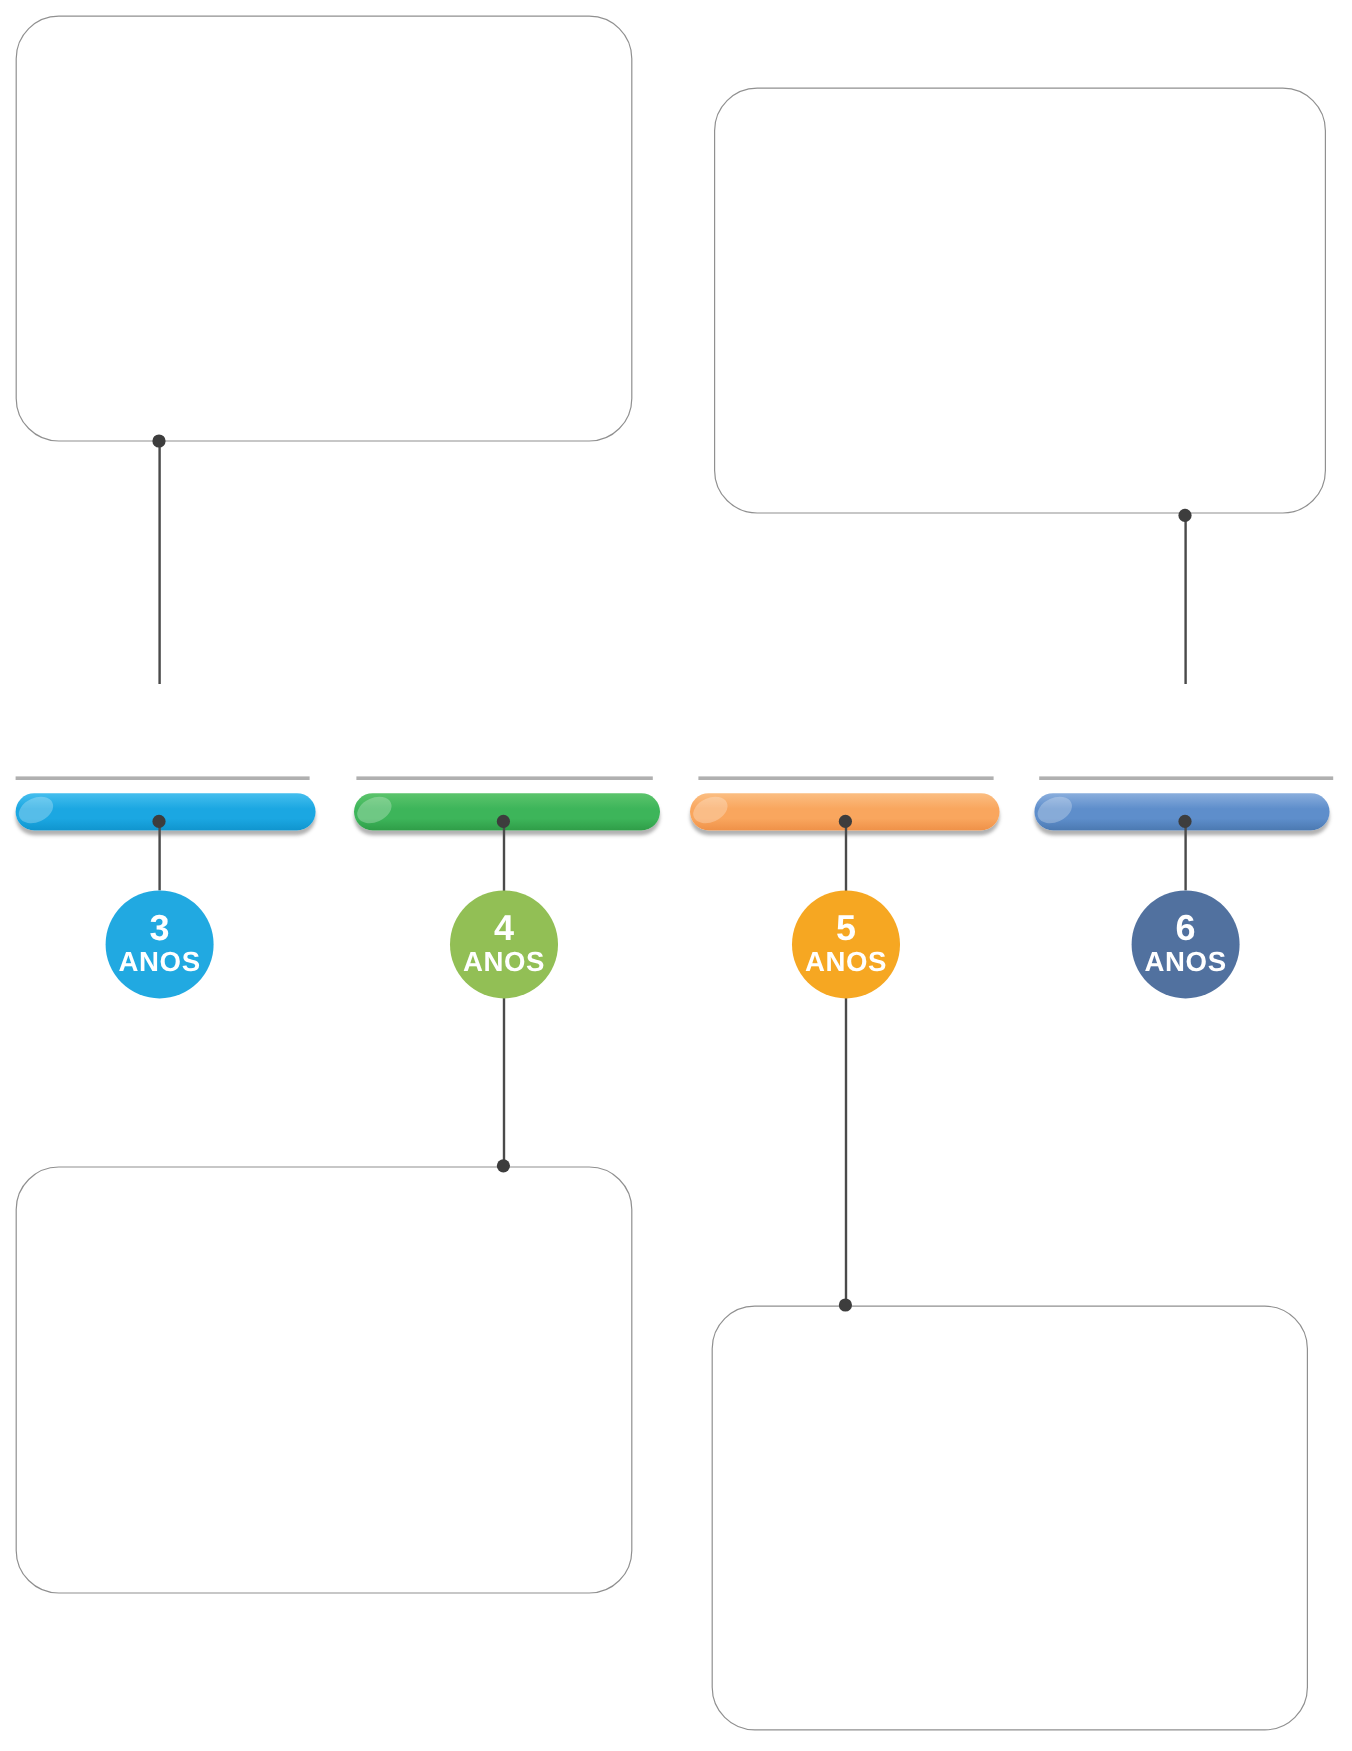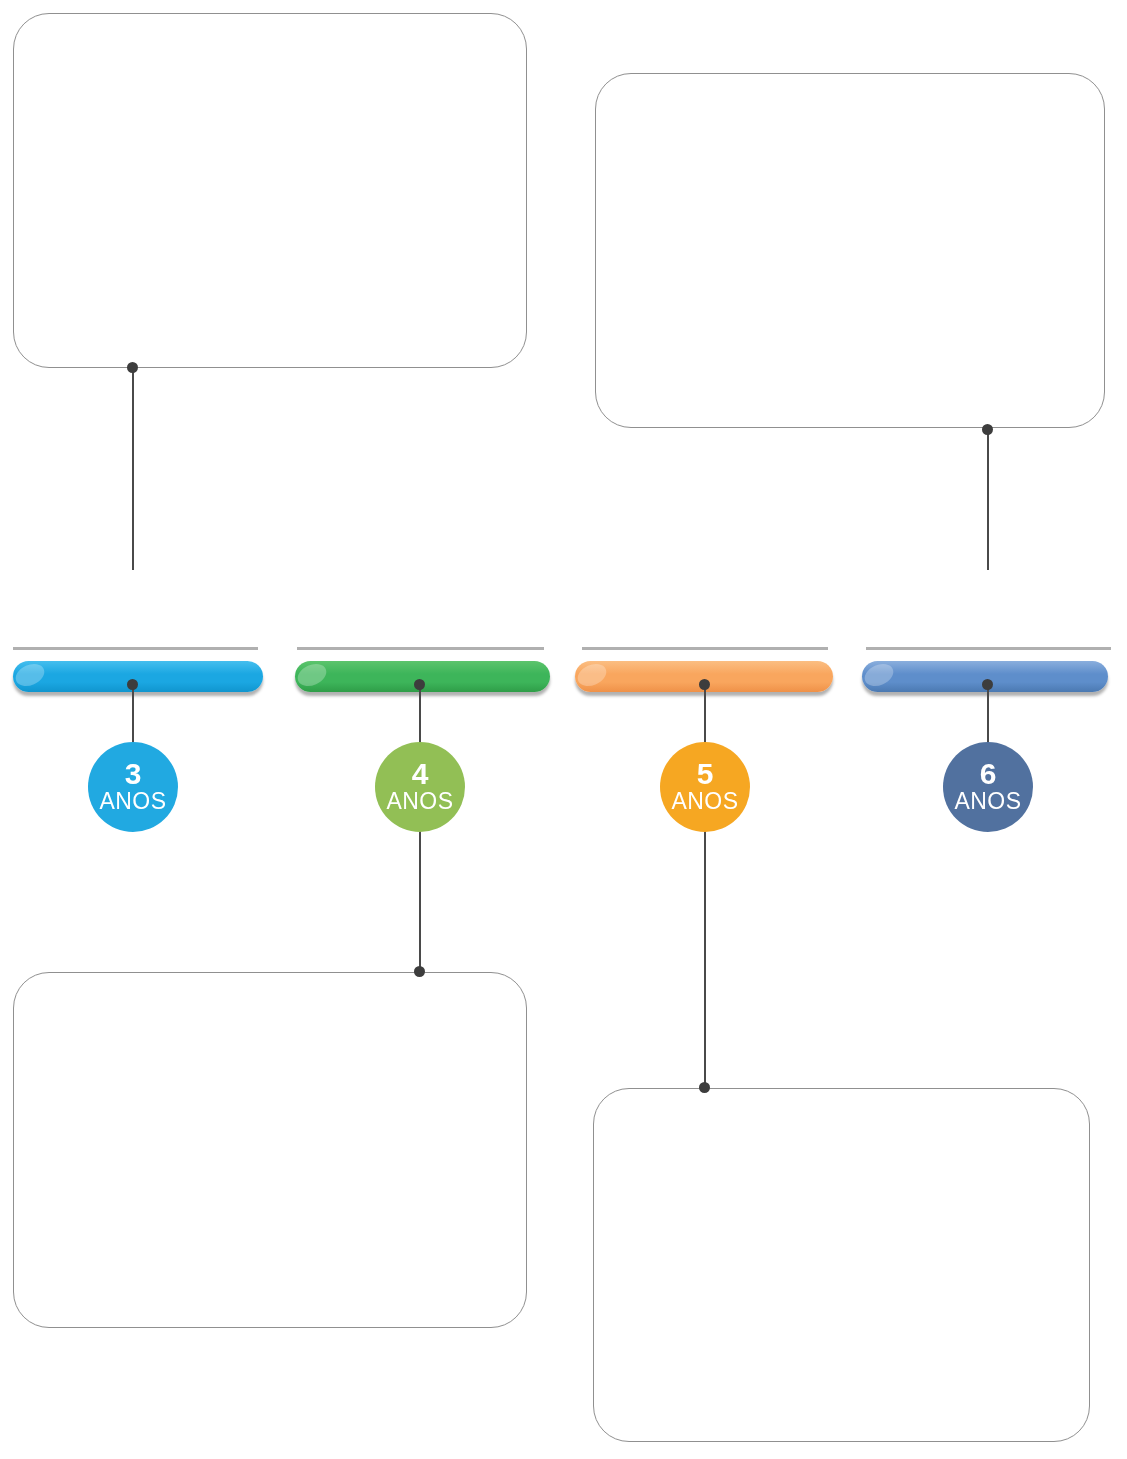--- a/index.html
+++ b/index.html
@@ -68,21 +68,21 @@
     border-radius: 50%;
     display: flex;
     flex-direction: column;
     align-items: center;
     justify-content: center;
     color: #ffffff;
     z-index: 7;
     text-align: center;
   }
   .year-num  { font-size: 30px; font-weight: bold; line-height: 1.0; }
-  .year-unit { font-size: 23px; font-weight: normal; line-height: 1.1; letter-spacing: 0.5px; }
+  .year-unit { font-size: 23px; font-weight: bold; line-height: 1.1; letter-spacing: 0.5px; }
   .c3 { left: 88px; }
   .c4 { left: 375px; }
   .c5 { left: 660px; }
   .c6 { left: 943px; }
 </style>
 </head>
 <body>
 
 <div class="canvas">
 

